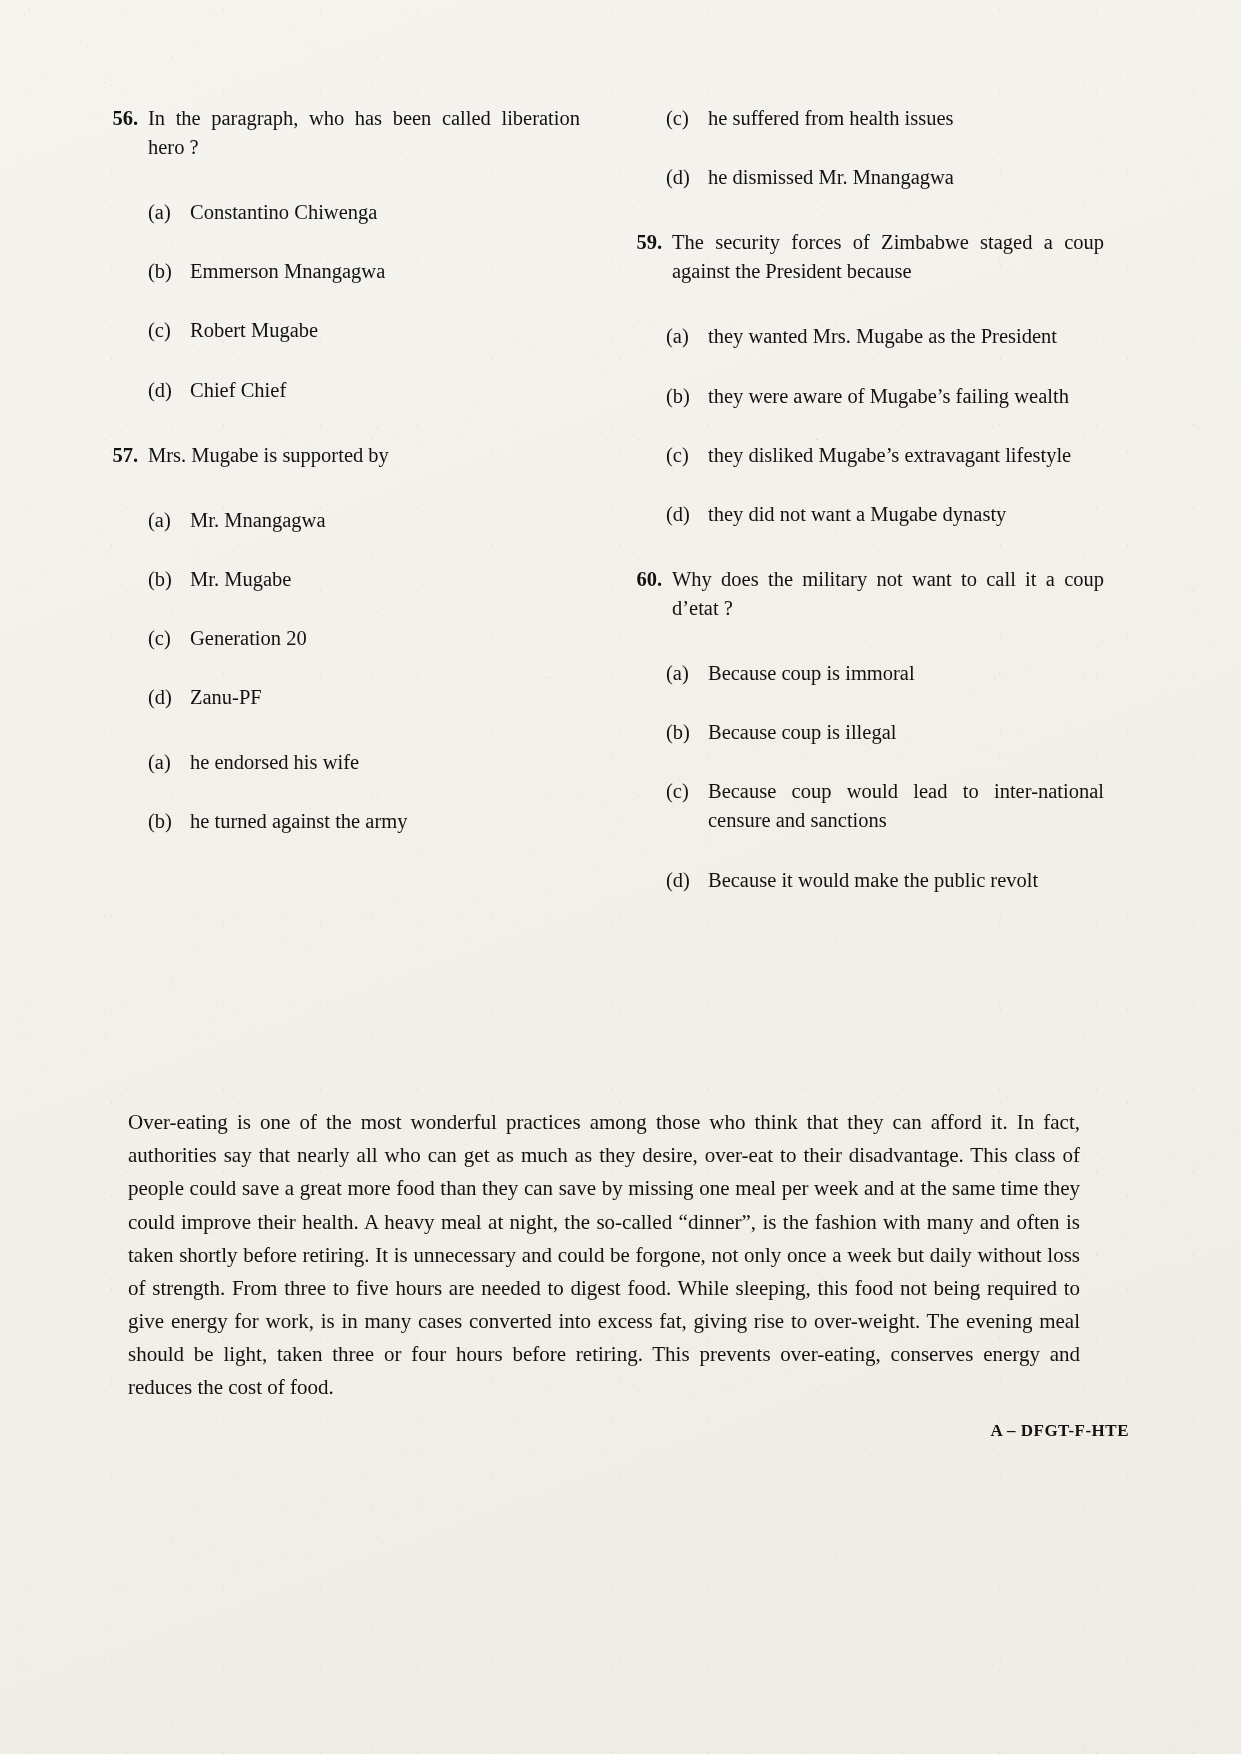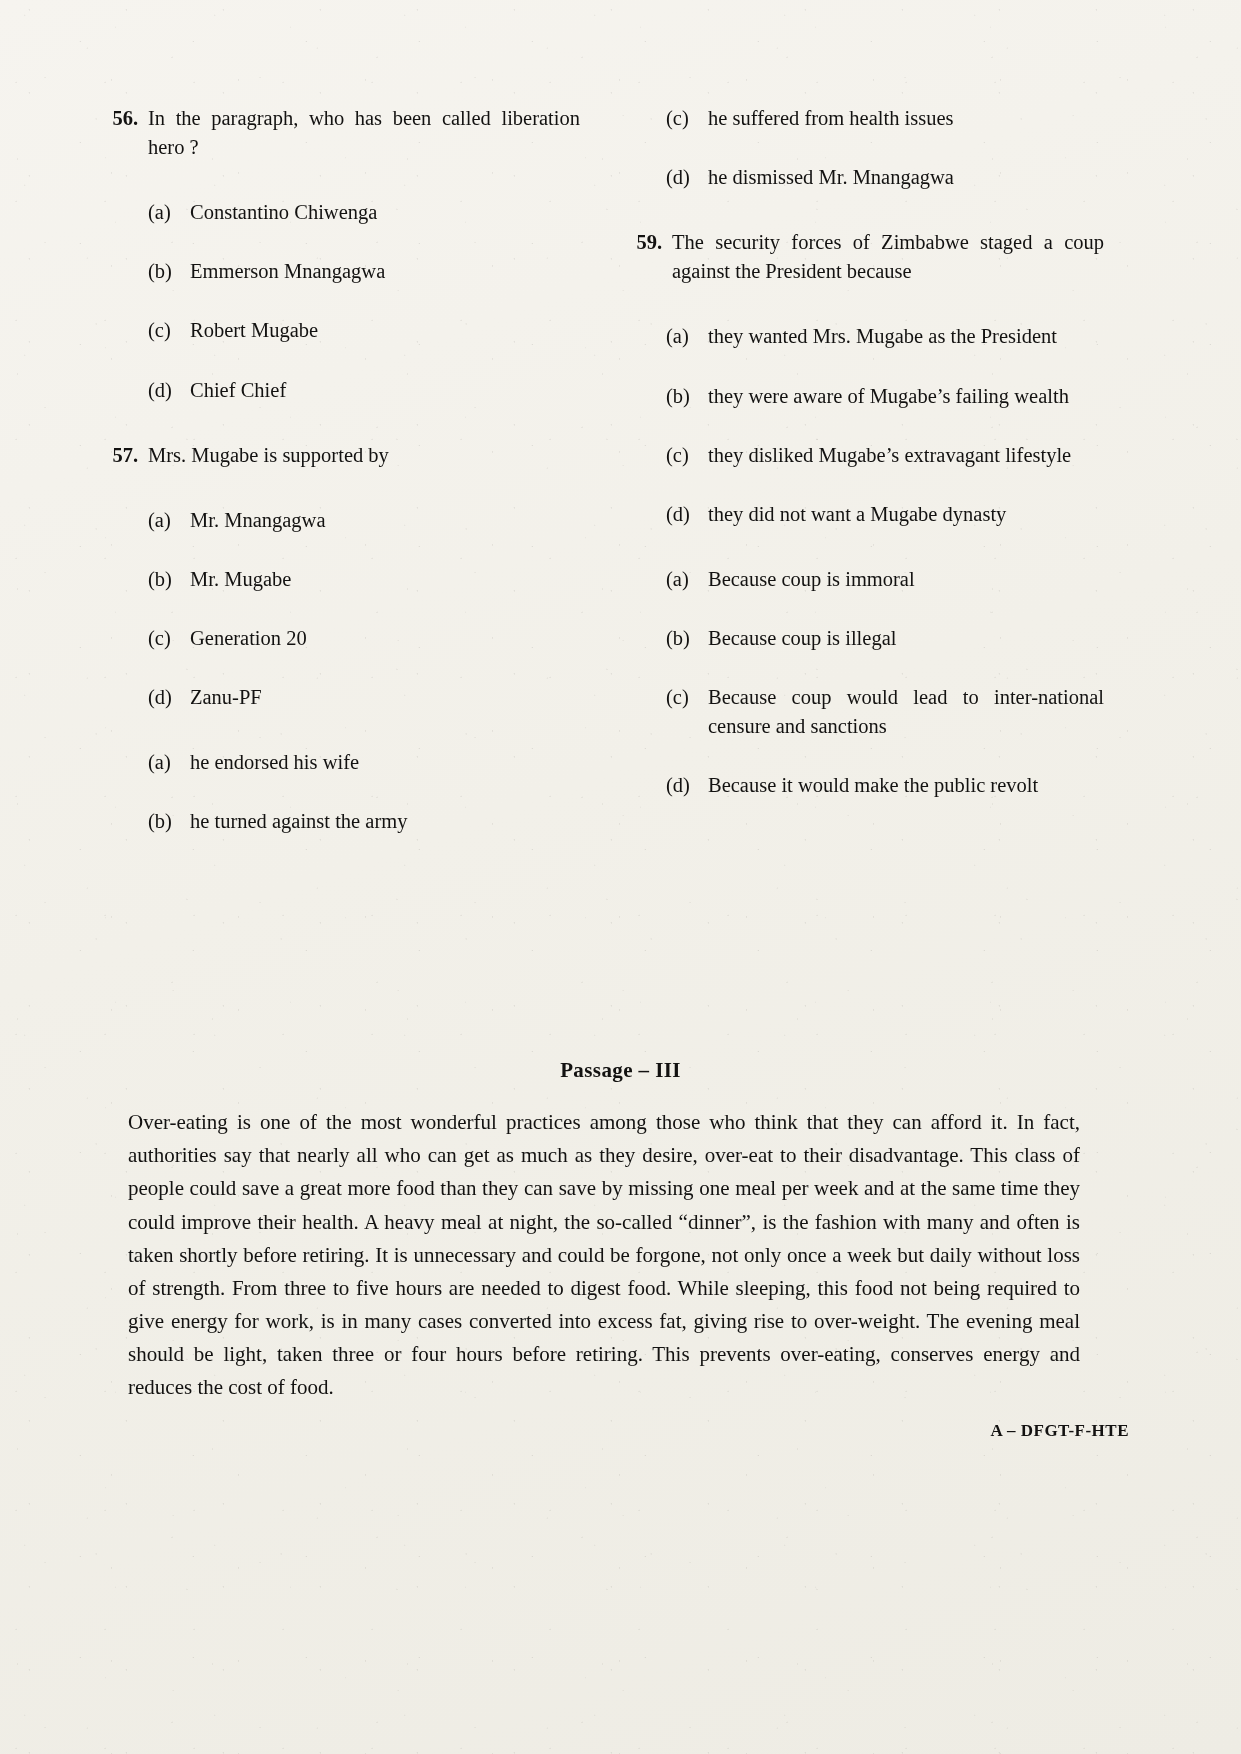--- a/index.html
+++ b/index.html
@@ -233,41 +233,44 @@
       </div>
       <div class="opt" style="margin-left:38px">
         <div class="opt-label">(c)</div>
         <div class="opt-text">they disliked Mugabe’s extravagant lifestyle</div>
       </div>
       <div class="opt opt-last" style="margin-left:38px">
         <div class="opt-label">(d)</div>
         <div class="opt-text nojust">they did not want a Mugabe dynasty</div>
       </div>
 
+      <div class="q-block gap-after-q">
+        <div class="q-num">60.</div>
+        <div class="q-text">Why does the military not want to call it a coup d’etat ?</div>
+      </div>
       <div class="opt" style="margin-left:38px">
         <div class="opt-label">(a)</div>
         <div class="opt-text nojust">Because coup is immoral</div>
       </div>
       <div class="opt" style="margin-left:38px">
         <div class="opt-label">(b)</div>
         <div class="opt-text nojust">Because coup is illegal</div>
       </div>
       <div class="opt" style="margin-left:38px">
         <div class="opt-label">(c)</div>
         <div class="opt-text">Because coup would lead to inter-national censure and sanctions</div>
       </div>
       <div class="opt" style="margin-left:38px">
         <div class="opt-label">(d)</div>
         <div class="opt-text">Because it would make the public revolt</div>
       </div>
 
     </div>
   </div>
 
-  <div class="passage-heading">Passage – III</div>
   <div class="passage-body">Over-eating is one of the most wonderful practices among those who think that they can afford it. In fact, authorities say that nearly all who can get as much as they desire, over-eat to their disadvantage. This class of people could save a great more food than they can save by missing one meal per week and at the same time they could improve their health. A heavy meal at night, the so-called “dinner”, is the fashion with many and often is taken shortly before retiring. It is unnecessary and could be forgone, not only once a week but daily without loss of strength. From three to five hours are needed to digest food. While sleeping, this food not being required to give energy for work, is in many cases converted into excess fat, giving rise to over-weight. The evening meal should be light, taken three or four hours before retiring. This prevents over-eating, conserves energy and reduces the cost of food.</div>
 
   <div class="page-number">17</div>
   <div class="paper-code">A – DFGT-F-HTE</div>
 
   <div class="speckle"></div>
 
 </div>
 
 </body></html>

